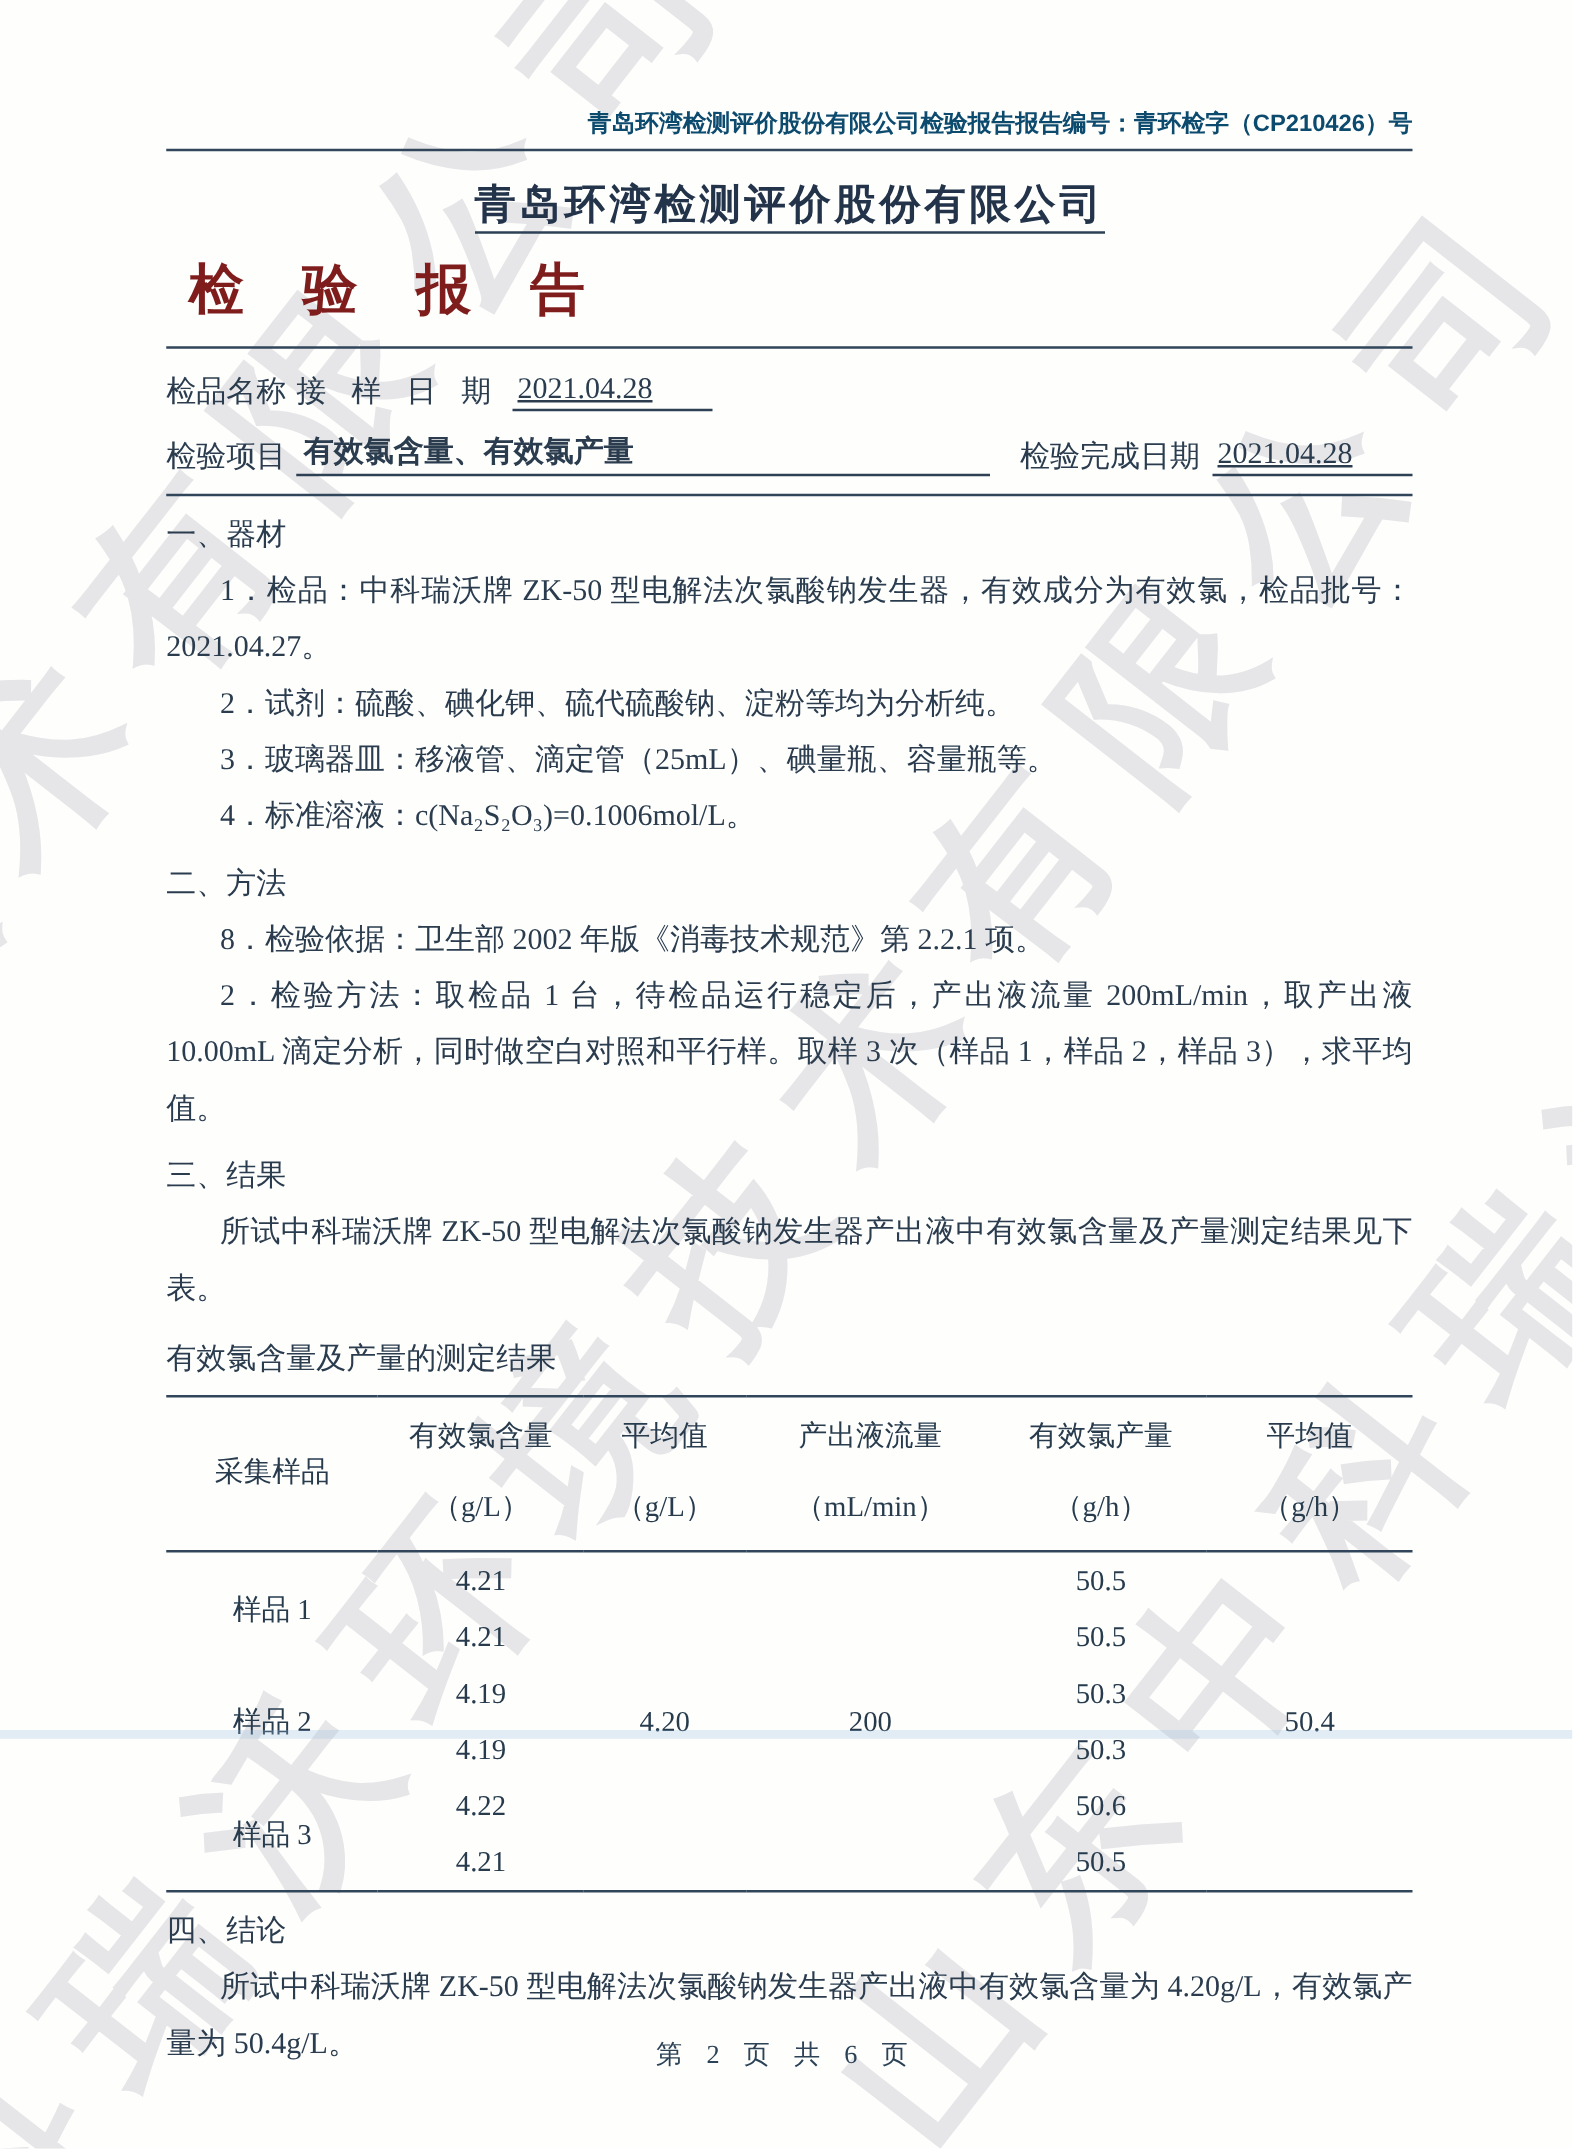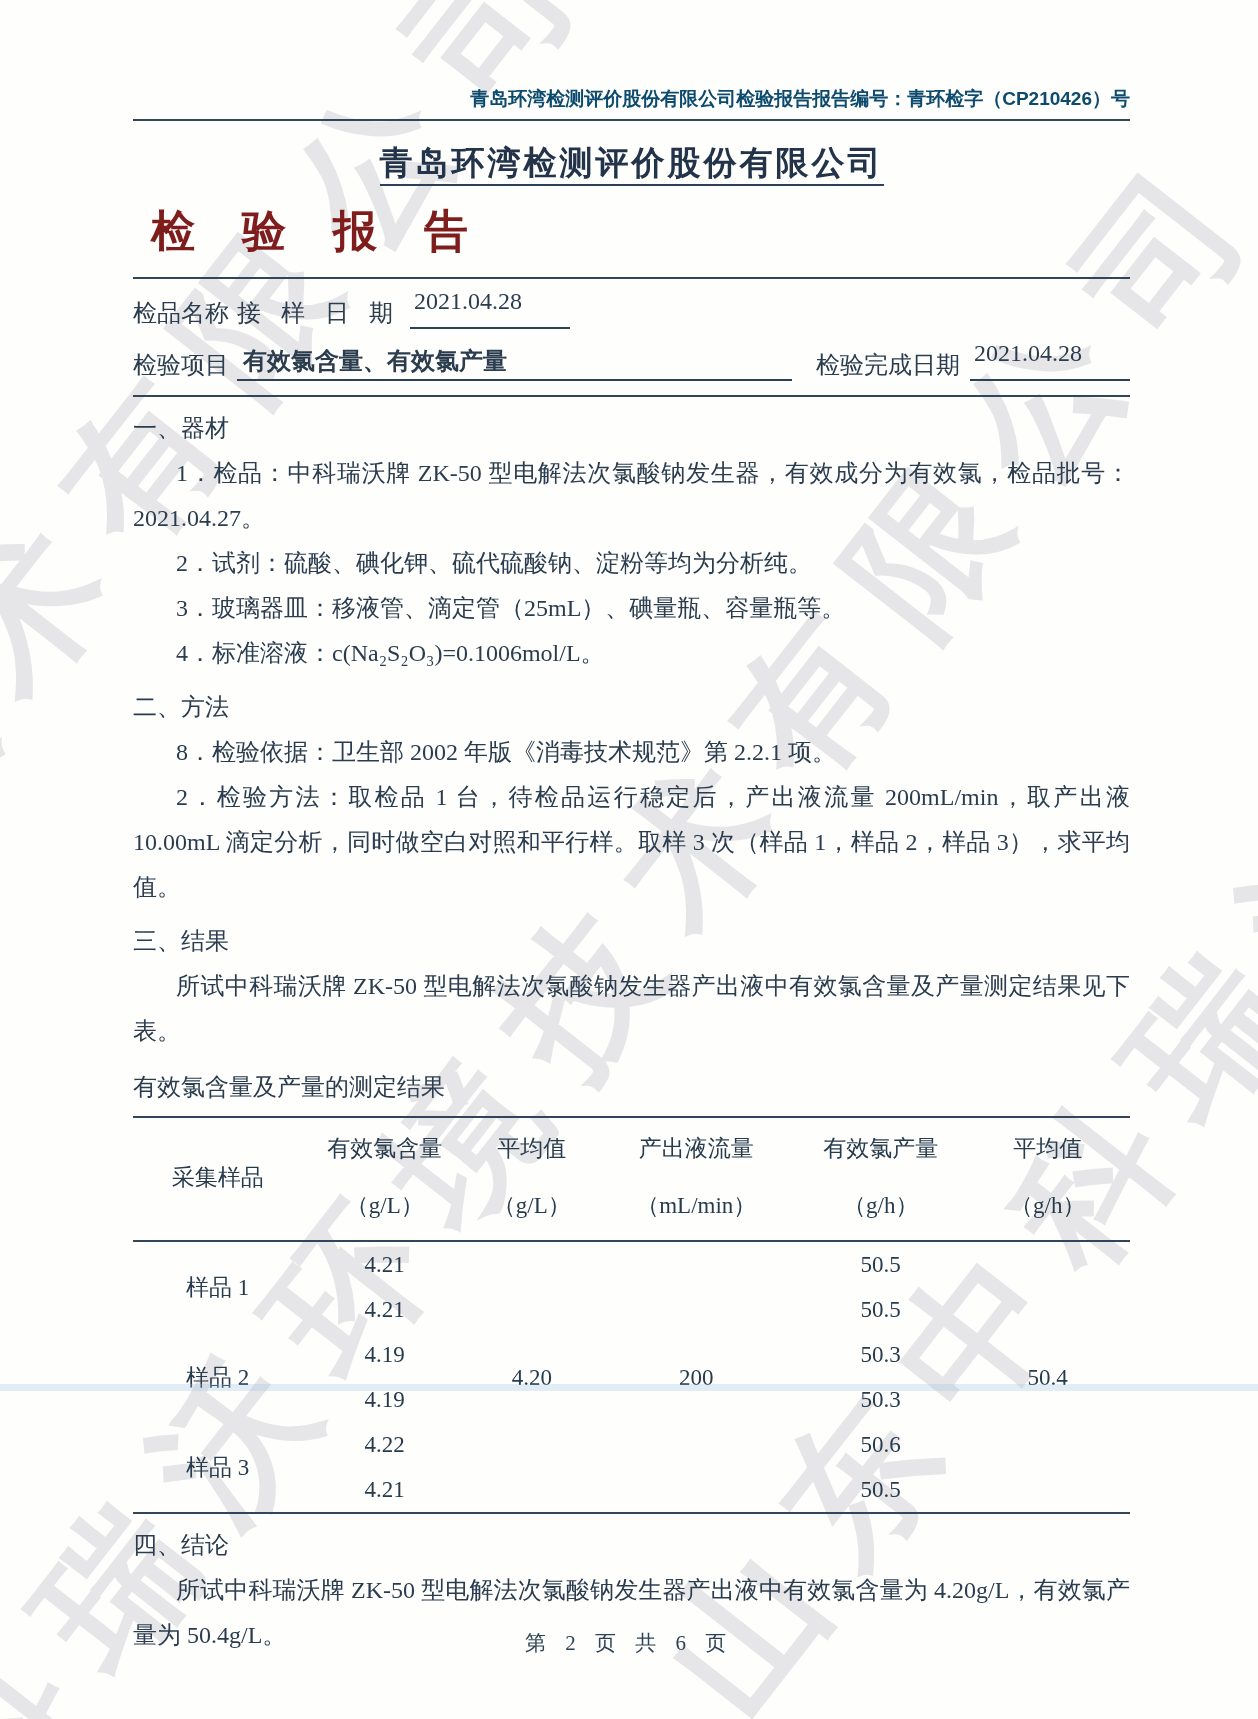--- a/index.html
+++ b/index.html
@@ -55,21 +55,21 @@
   .field-row{display:flex;align-items:flex-end;height:44px;font-size:24px;}
   .field-row + .field-row{margin-top:8px;align-items:flex-end;}
   .f-label{white-space:nowrap;padding-right:8px;}
   .f-value{
     flex:1;border-bottom:2px solid #2e4154;
     font-family:"Liberation Sans",sans-serif;font-weight:bold;
     padding:0 6px 2px;margin-right:24px;white-space:nowrap;overflow:hidden;
   }
   .f-rlabel{white-space:nowrap;padding-right:10px;margin-top:37px;}
   .f-rlabel.spaced{letter-spacing:7px;}
-  .f-rvalue{width:152px;border-bottom:2px solid #2e4154;padding:0 4px 12px;white-space:nowrap;}
+  .f-rvalue{width:152px;border-bottom:2px solid #2e4154;padding:0 4px 2px;white-space:nowrap;text-decoration:underline;}
   
   .bodytext{font-size:24px;line-height:45px;}
   .sec-title{margin-top:9px;}
   .para{text-align:justify;text-indent:43px;}
   
   .tbl-title{text-align:left;font-size:24px;margin:11px 0 6px;}
   table.result{
     width:100%;border-collapse:collapse;
     border-top:2px solid #31465a;border-bottom:2px solid #31465a;
     font-size:23px;color:#273b4d;

